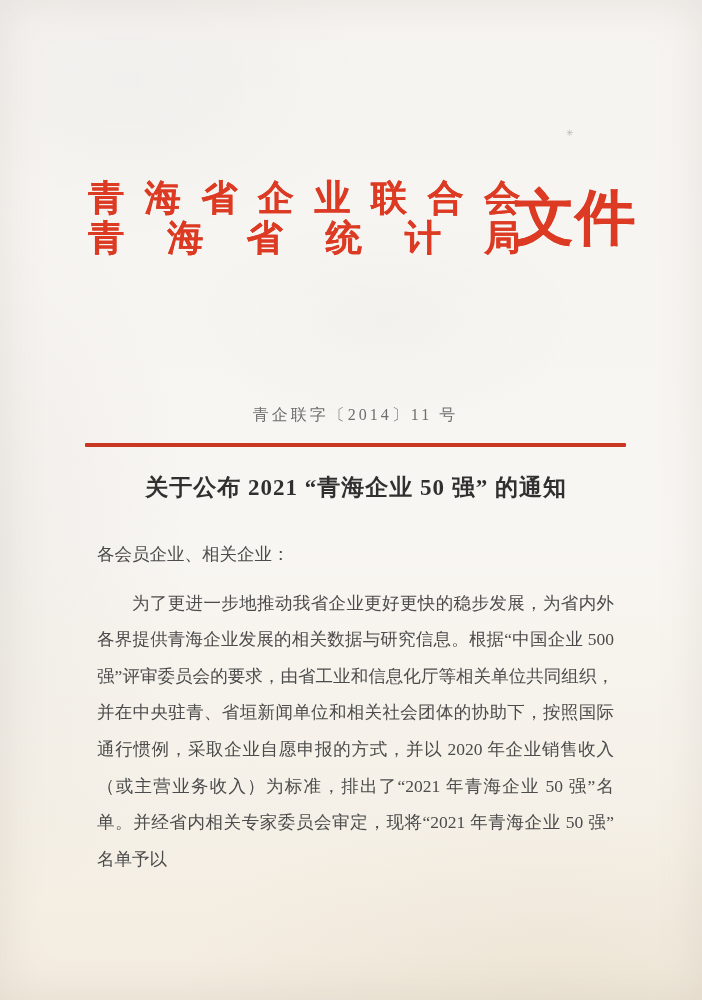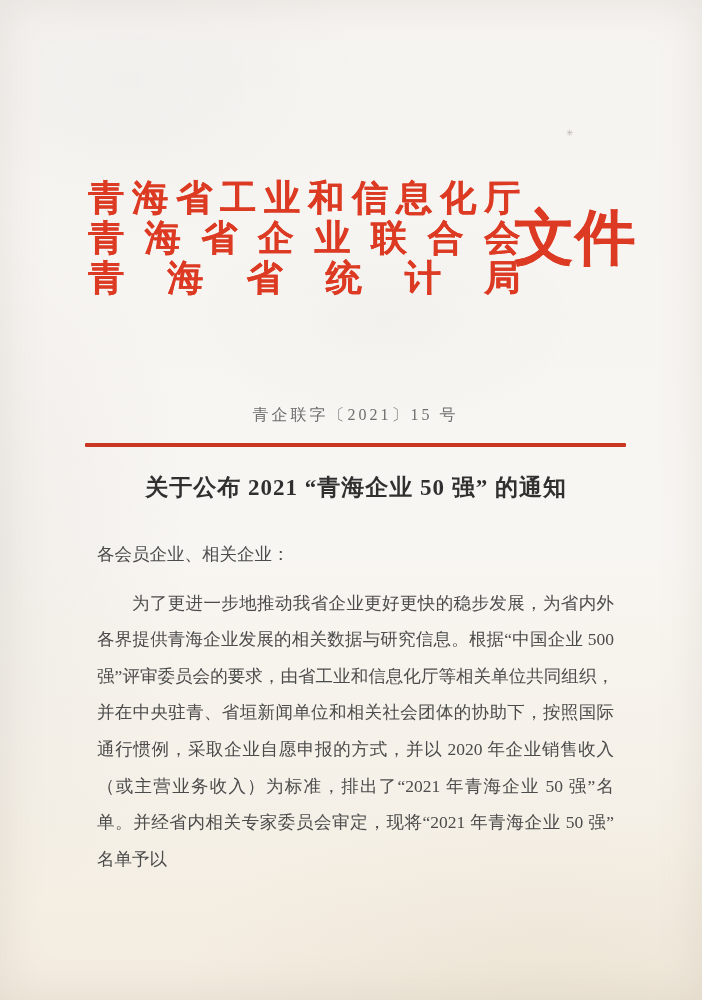--- a/index.html
+++ b/index.html
@@ -74,28 +74,27 @@
 </style>
 </head>
 <body>
 
 <div class="page">
 
   <span class="artifact">✳</span>
 
   <div class="letterhead">
     <div class="lh-lines">
-      <div class="lh-line">青海省工业和信息化厅</div>
       <div class="lh-line">青海省企业联合会</div>
       <div class="lh-line">青海省统计局</div>
     </div>
     <div class="lh-suffix">文件</div>
   </div>
 
-  <div class="doc-number">青企联字〔2021〕15 号</div>
+  <div class="doc-number">青企联字〔2014〕11 号</div>
 
   <div class="red-rule"></div>
 
   <h1 class="title">关于公布 2021 “青海企业 50 强” 的通知</h1>
 
   <div class="body">
     <p class="salutation">各会员企业、相关企业：</p>
     <p class="para">为了更进一步地推动我省企业更好更快的稳步发展，为省内外各界提供青海企业发展的相关数据与研究信息。根据“中国企业 500 强”评审委员会的要求，由省工业和信息化厅等相关单位共同组织，并在中央驻青、省垣新闻单位和相关社会团体的协助下，按照国际通行惯例，采取企业自愿申报的方式，并以 2020 年企业销售收入（或主营业务收入）为标准，排出了“2021 年青海企业 50 强”名单。并经省内相关专家委员会审定，现将“2021 年青海企业 50 强”名单予以</p>
   </div>
 

